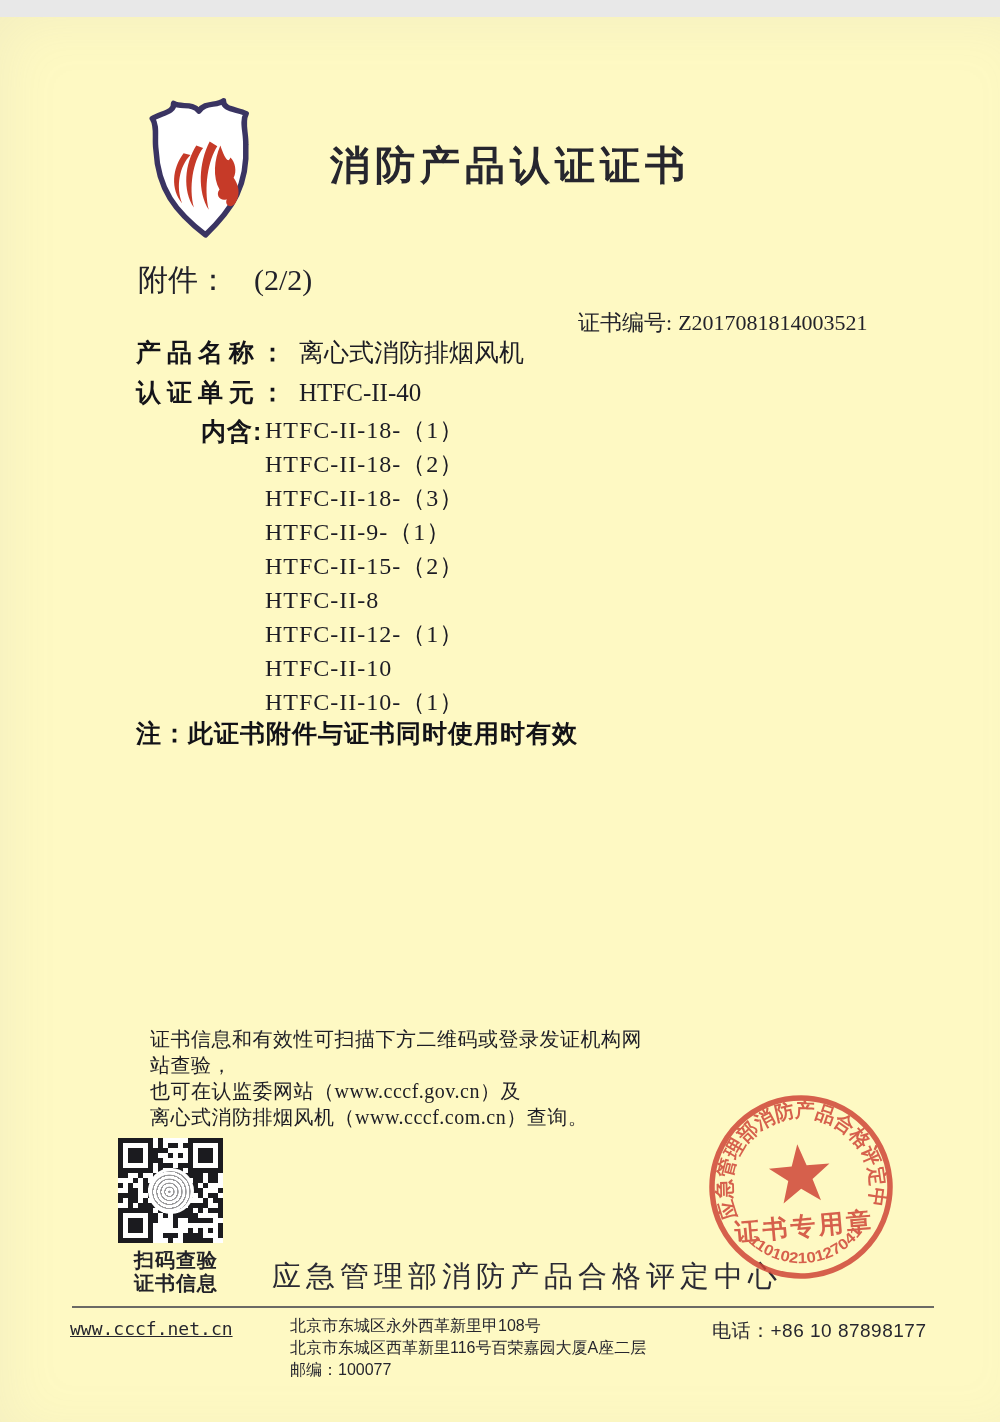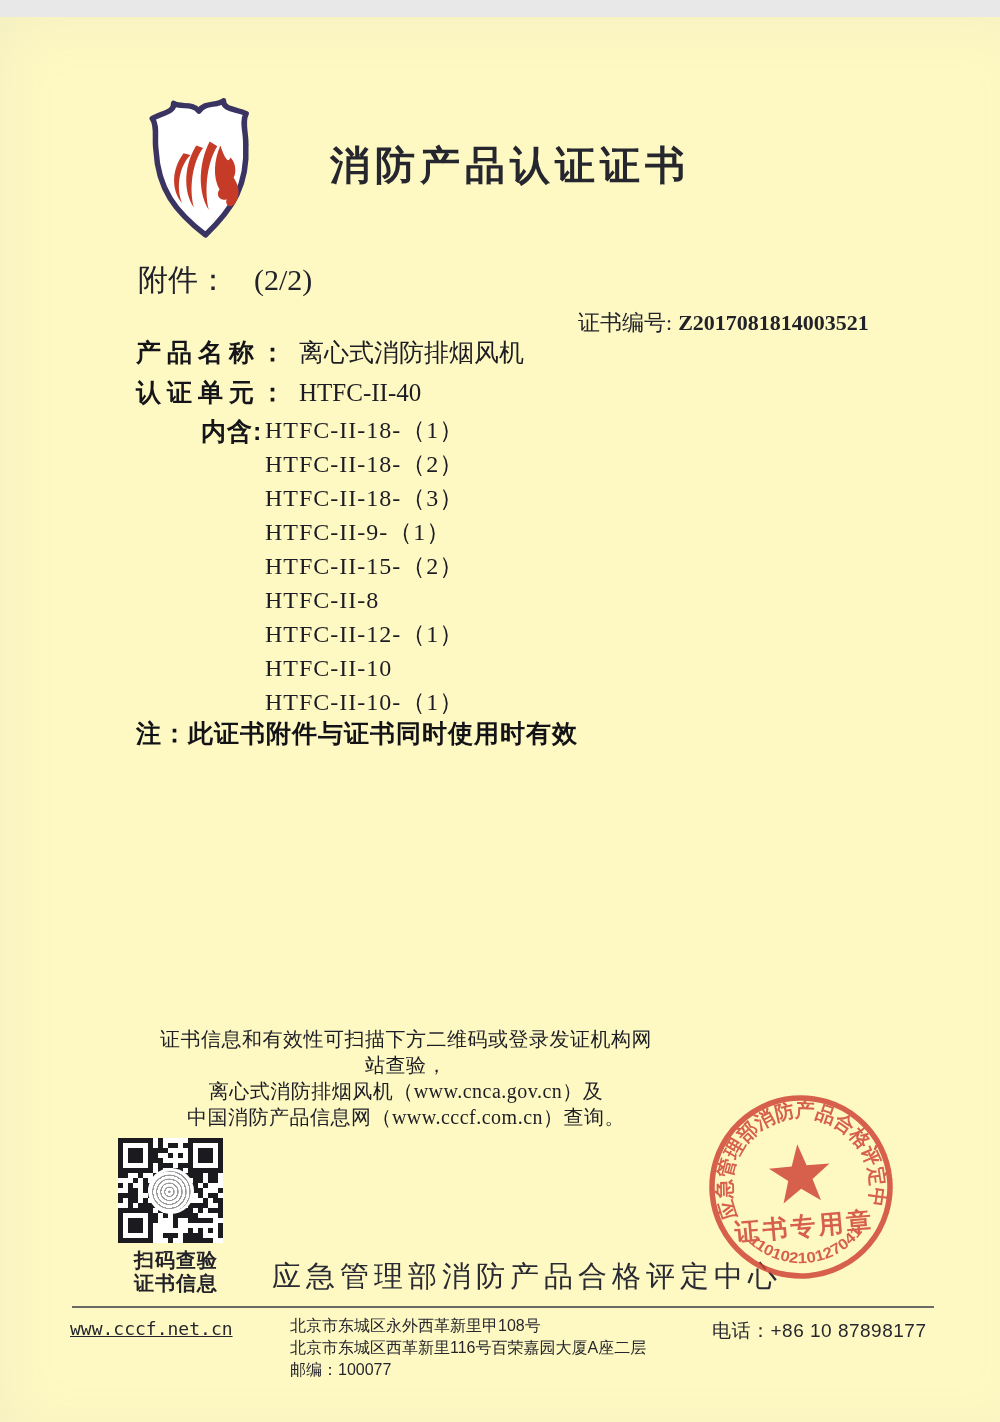--- a/index.html
+++ b/index.html
@@ -12,21 +12,21 @@
   }
   .abs{position:absolute;}
 
   .title{
     left:330px; top:121px; font-family:"Liberation Sans", sans-serif;
     font-size:40px; font-weight:600; letter-spacing:5px; color:#26262e;
   }
   .attachment{left:138px; top:243px; font-size:30px; color:#22222a;}
   .attachment .val{margin-left:26px;}
   .cert-no{left:578px; top:291px; font-size:22px; color:#22222a;}
-  .cert-no .val{margin-left:6px;font-weight:bold;}
+  .cert-no .val{margin-left:6px;}
 
   .field-row{left:136px; height:34px; white-space:nowrap;}
   .row-1{top:319px;} .row-2{top:359px;}
   .f-label{
     display:inline-block; font-family:"Liberation Sans", sans-serif;
     font-weight:700; font-size:25px; letter-spacing:6px; color:#141419;
   }
   .f-value{font-size:25px; margin-left:4px; color:#1c1c24;}
 
   .contains-label{
@@ -37,21 +37,21 @@
   .contains-items .item{
     height:34px; line-height:30px; font-size:24px; color:#1c1c24; letter-spacing:1px;
   }
 
   .note{
     left:136px; top:700px; font-family:"Liberation Sans", sans-serif;
     font-weight:700; font-size:25px; letter-spacing:1px; color:#121217;
   }
 
   .verify{
-    left:150px; top:1009px; width:512px; text-align:center;
+    left:150px; top:1009px; width:512px; text-align:left;
     font-size:20px; line-height:26px; color:#1d1d25; letter-spacing:.5px;
   }
 
   .qr{
     left:118px; top:1121px; width:105px; height:105px;
     display:grid; grid-template-columns:repeat(21,5px); grid-template-rows:repeat(21,5px);
   }
   .qm{width:5px;height:5px;background:#fff;}
   .qm.on{background:#1b1b1f;}
   .qr-blob{
@@ -140,22 +140,22 @@
     <div class="item">HTFC-II-8</div>
     <div class="item">HTFC-II-12-（1）</div>
     <div class="item">HTFC-II-10</div>
     <div class="item">HTFC-II-10-（1）</div>
   </div>
 
   <div class="abs note">注：此证书附件与证书同时使用时有效</div>
 
   <div class="abs verify">
     <div>证书信息和有效性可扫描下方二维码或登录发证机构网站查验，</div>
-    <div>离心式消防排烟风机（www.cnca.gov.cn）及</div>
-    <div>中国消防产品信息网（www.cccf.com.cn）查询。</div>
+    <div>也可在认监委网站（www.cccf.gov.cn）及</div>
+    <div>离心式消防排烟风机（www.cccf.com.cn）查询。</div>
   </div>
 
   <div class="abs qr">
       <div class="qm on"></div>
       <div class="qm on"></div>
       <div class="qm on"></div>
       <div class="qm on"></div>
       <div class="qm on"></div>
       <div class="qm on"></div>
       <div class="qm on"></div>

